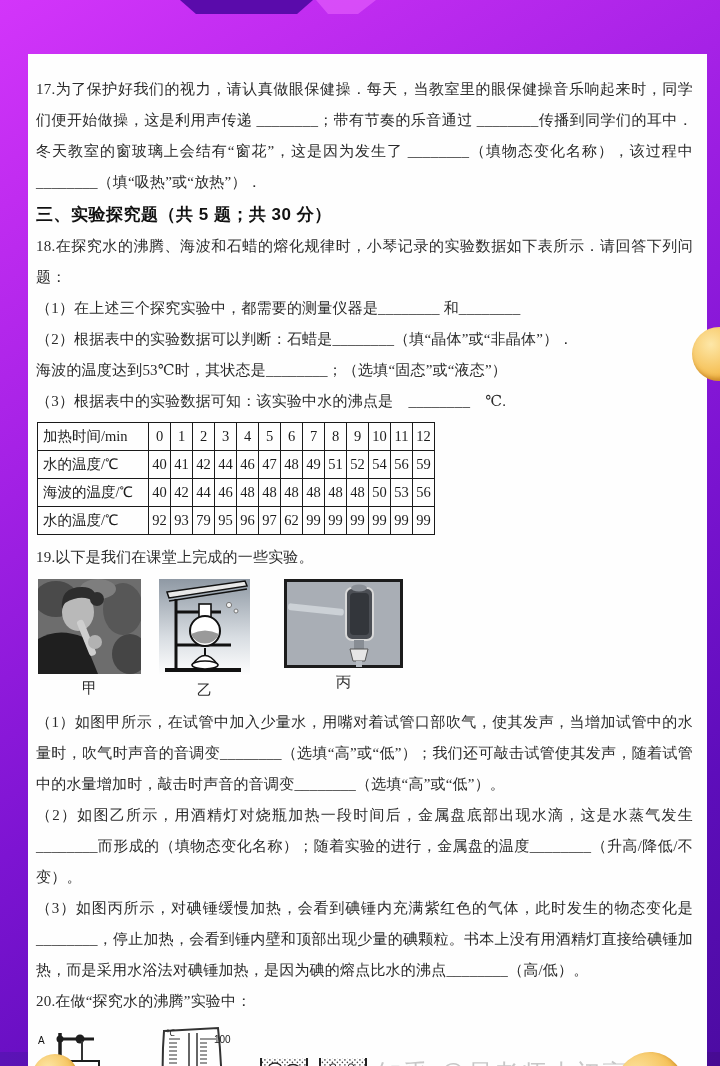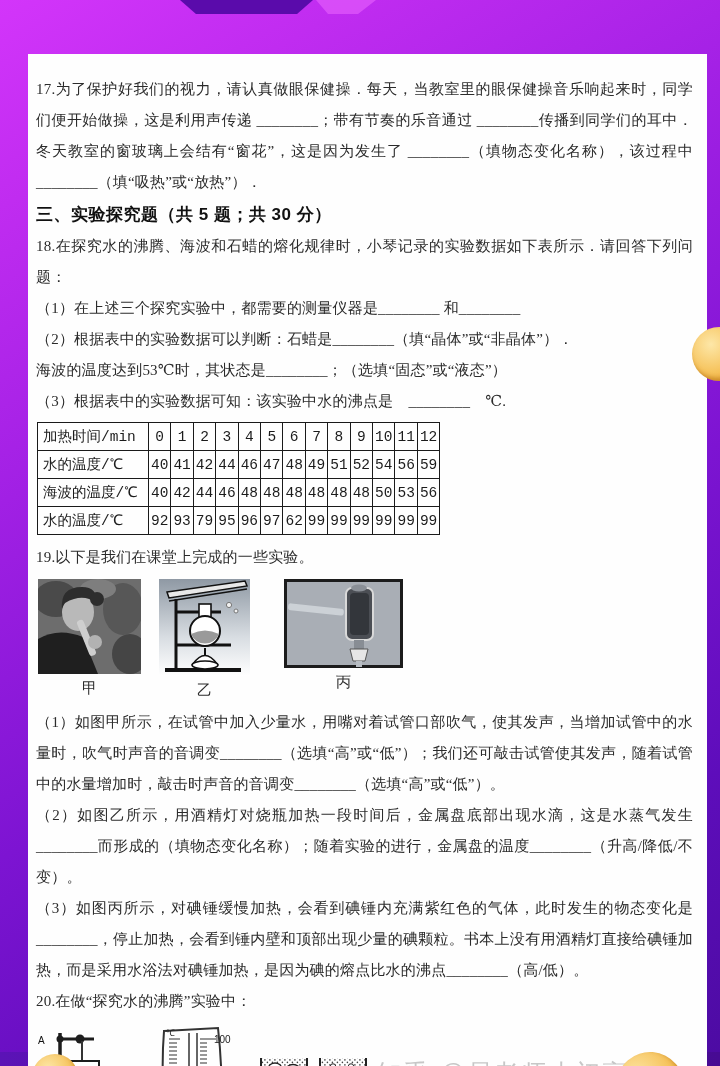--- a/index.html
+++ b/index.html
@@ -42,21 +42,21 @@
   }
   .content{padding:20px 14px 0 8px;}
   p.q{margin:0;font-size:15px;line-height:31px;text-align:justify;letter-spacing:.2px;}
   p.q.sub{text-align:left;}
   h3.sec{
     margin:3px 0 2px 0;font-size:17px;line-height:28px;color:#111;
     font-family:"Liberation Sans","DejaVu Sans",sans-serif;font-weight:700;letter-spacing:.5px;
   }
   
   table.qtable{border-collapse:collapse;margin:5px 0 7px 1px;
-    font-family:Liberation Mono, monospace;font-size:14.5px;color:#1b1b1b;}
+    font-family:Liberation Serif, serif;font-size:14.5px;color:#1b1b1b;}
   table.qtable td{border:1.6px solid #1a1a1a;text-align:center;height:25px;padding:1px 2px;min-width:17px;}
   table.qtable td.rowhead{text-align:left;padding:1px 5px;width:100px;white-space:nowrap;}
   
   .figrow{display:flex;align-items:flex-start;margin:6px 0 0 0;}
   .figcell{display:flex;flex-direction:column;align-items:center;}
   .figlabel{font-size:15px;color:#2b2b2b;margin-top:5px;line-height:18px;}
   .fig19-2{margin-left:18px;}
   .fig19-3{margin-left:34px;}
   .fig20-2{margin-left:32px;}
   .fig20-3{margin-left:22px;margin-top:26px;}

